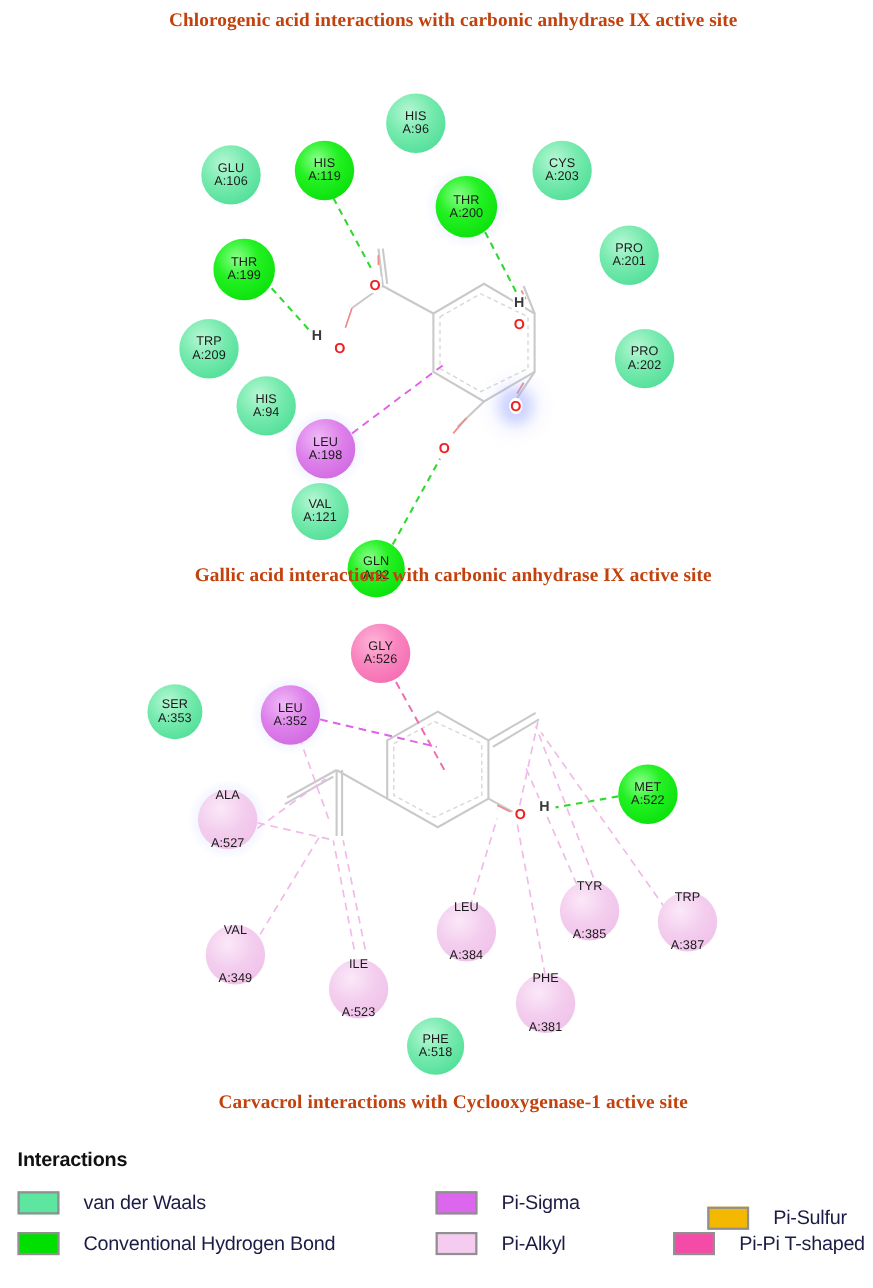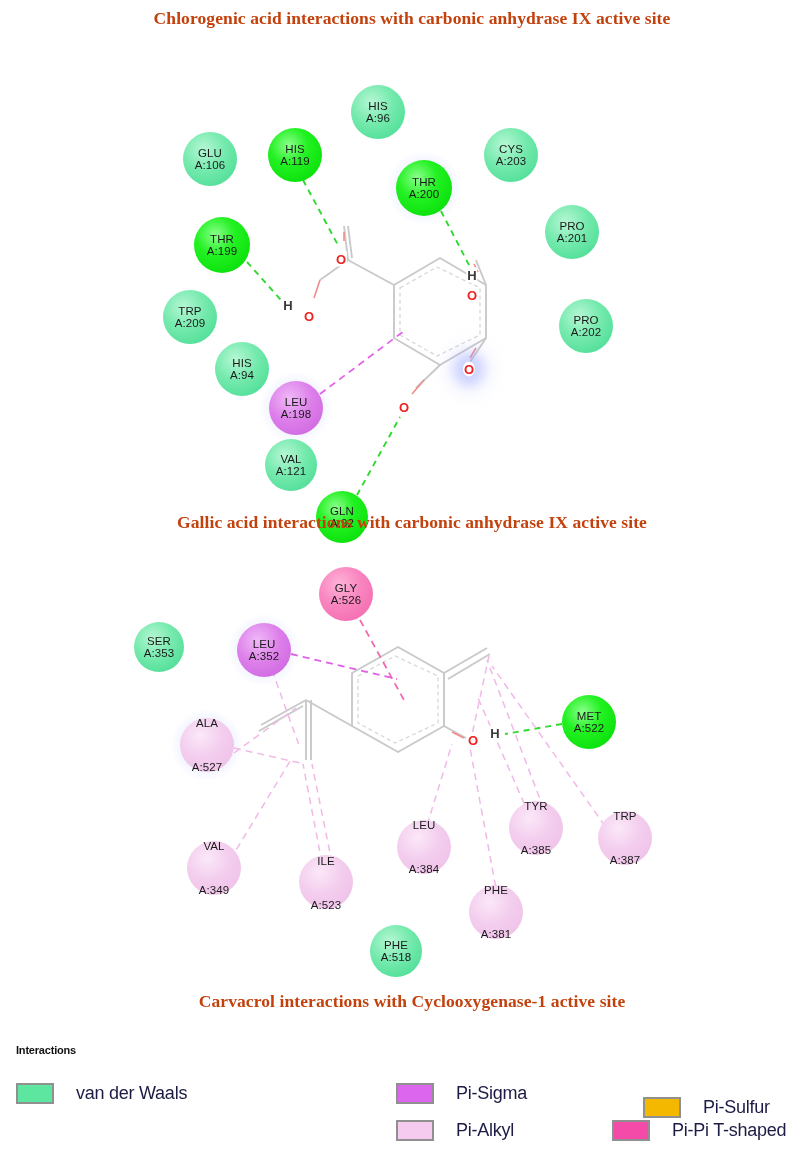--- a/index.html
+++ b/index.html
@@ -59,21 +59,21 @@
   .atom-glow{
     border-radius:50%;
     box-shadow:0 0 11px 9px rgba(150,165,255,.40),0 0 20px 15px rgba(170,180,255,.18);
     background:#fff;
   }
 
   
   #legend{position:absolute;left:0;top:1040px;width:794px;height:131px;}
   #legend-title{
     position:absolute;left:16px;top:4px;
-    font-size:11px;font-weight:bold;color:#111;
+    font-size:18px;font-weight:bold;color:#111;
     font-family:"Liberation Sans", sans-serif;letter-spacing:-.2px;
   }
   .leg-item{position:absolute;display:flex;align-items:center;}
   .swatch{
     width:38px;height:21px;border:2px solid #909090;box-sizing:border-box;
     flex:0 0 auto;
   }
   .leg-label{
     margin-left:22px;font-size:18px;color:#1b1b45;
     font-family:"Liberation Sans", sans-serif;letter-spacing:-.25px;white-space:nowrap;
@@ -268,21 +268,21 @@
     <span>A:387</span>
   </div>
   <div class="res pialkyl" style="left:397px;top:272px;width:54px;height:54px;">
     <span>LEU</span>
     <span>A:384</span>
   </div>
   <div class="res pialkyl" style="left:187px;top:293px;width:54px;height:54px;">
     <span>VAL</span>
     <span>A:349</span>
   </div>
-  <div class="res pialkyl" style="left:299px;top:307px;width:54px;height:54px;justify-content:space-between;">
+  <div class="res pialkyl" style="left:299px;top:324px;width:54px;height:54px;">
     <span>ILE</span>
     <span>A:523</span>
   </div>
   <div class="res pialkyl" style="left:469px;top:337px;width:54px;height:54px;">
     <span>PHE</span>
     <span>A:381</span>
   </div>
   <div class="res vdw" style="left:370px;top:377px;width:52px;height:52px;">
     <span>PHE</span>
     <span>A:518</span>
@@ -291,20 +291,24 @@
 
 <div class="caption" id="caption-3">Carvacrol interactions with Cyclooxygenase-1 active site</div>
 
 <div id="legend">
   <div id="legend-title">Interactions</div>
 
   <div class="leg-item" style="left:16px;top:43px;">
     <span class="swatch" style="background:#5CE6A0;"></span>
     <span class="leg-label">van der Waals</span>
   </div>
+  <div class="leg-item" style="left:16px;top:80px;">
+    <span class="swatch" style="background:#00E000;"></span>
+    <span class="leg-label">Conventional Hydrogen Bond</span>
+  </div>
 
   <div class="leg-item" style="left:396px;top:43px;text-align:center;">
     <span class="swatch" style="background:#DD66EE;"></span>
     <span class="leg-label">Pi-Sigma</span>
   </div>
   <div class="leg-item" style="left:396px;top:80px;">
     <span class="swatch" style="background:#F5CCF0;"></span>
     <span class="leg-label">Pi-Alkyl</span>
   </div>
 

